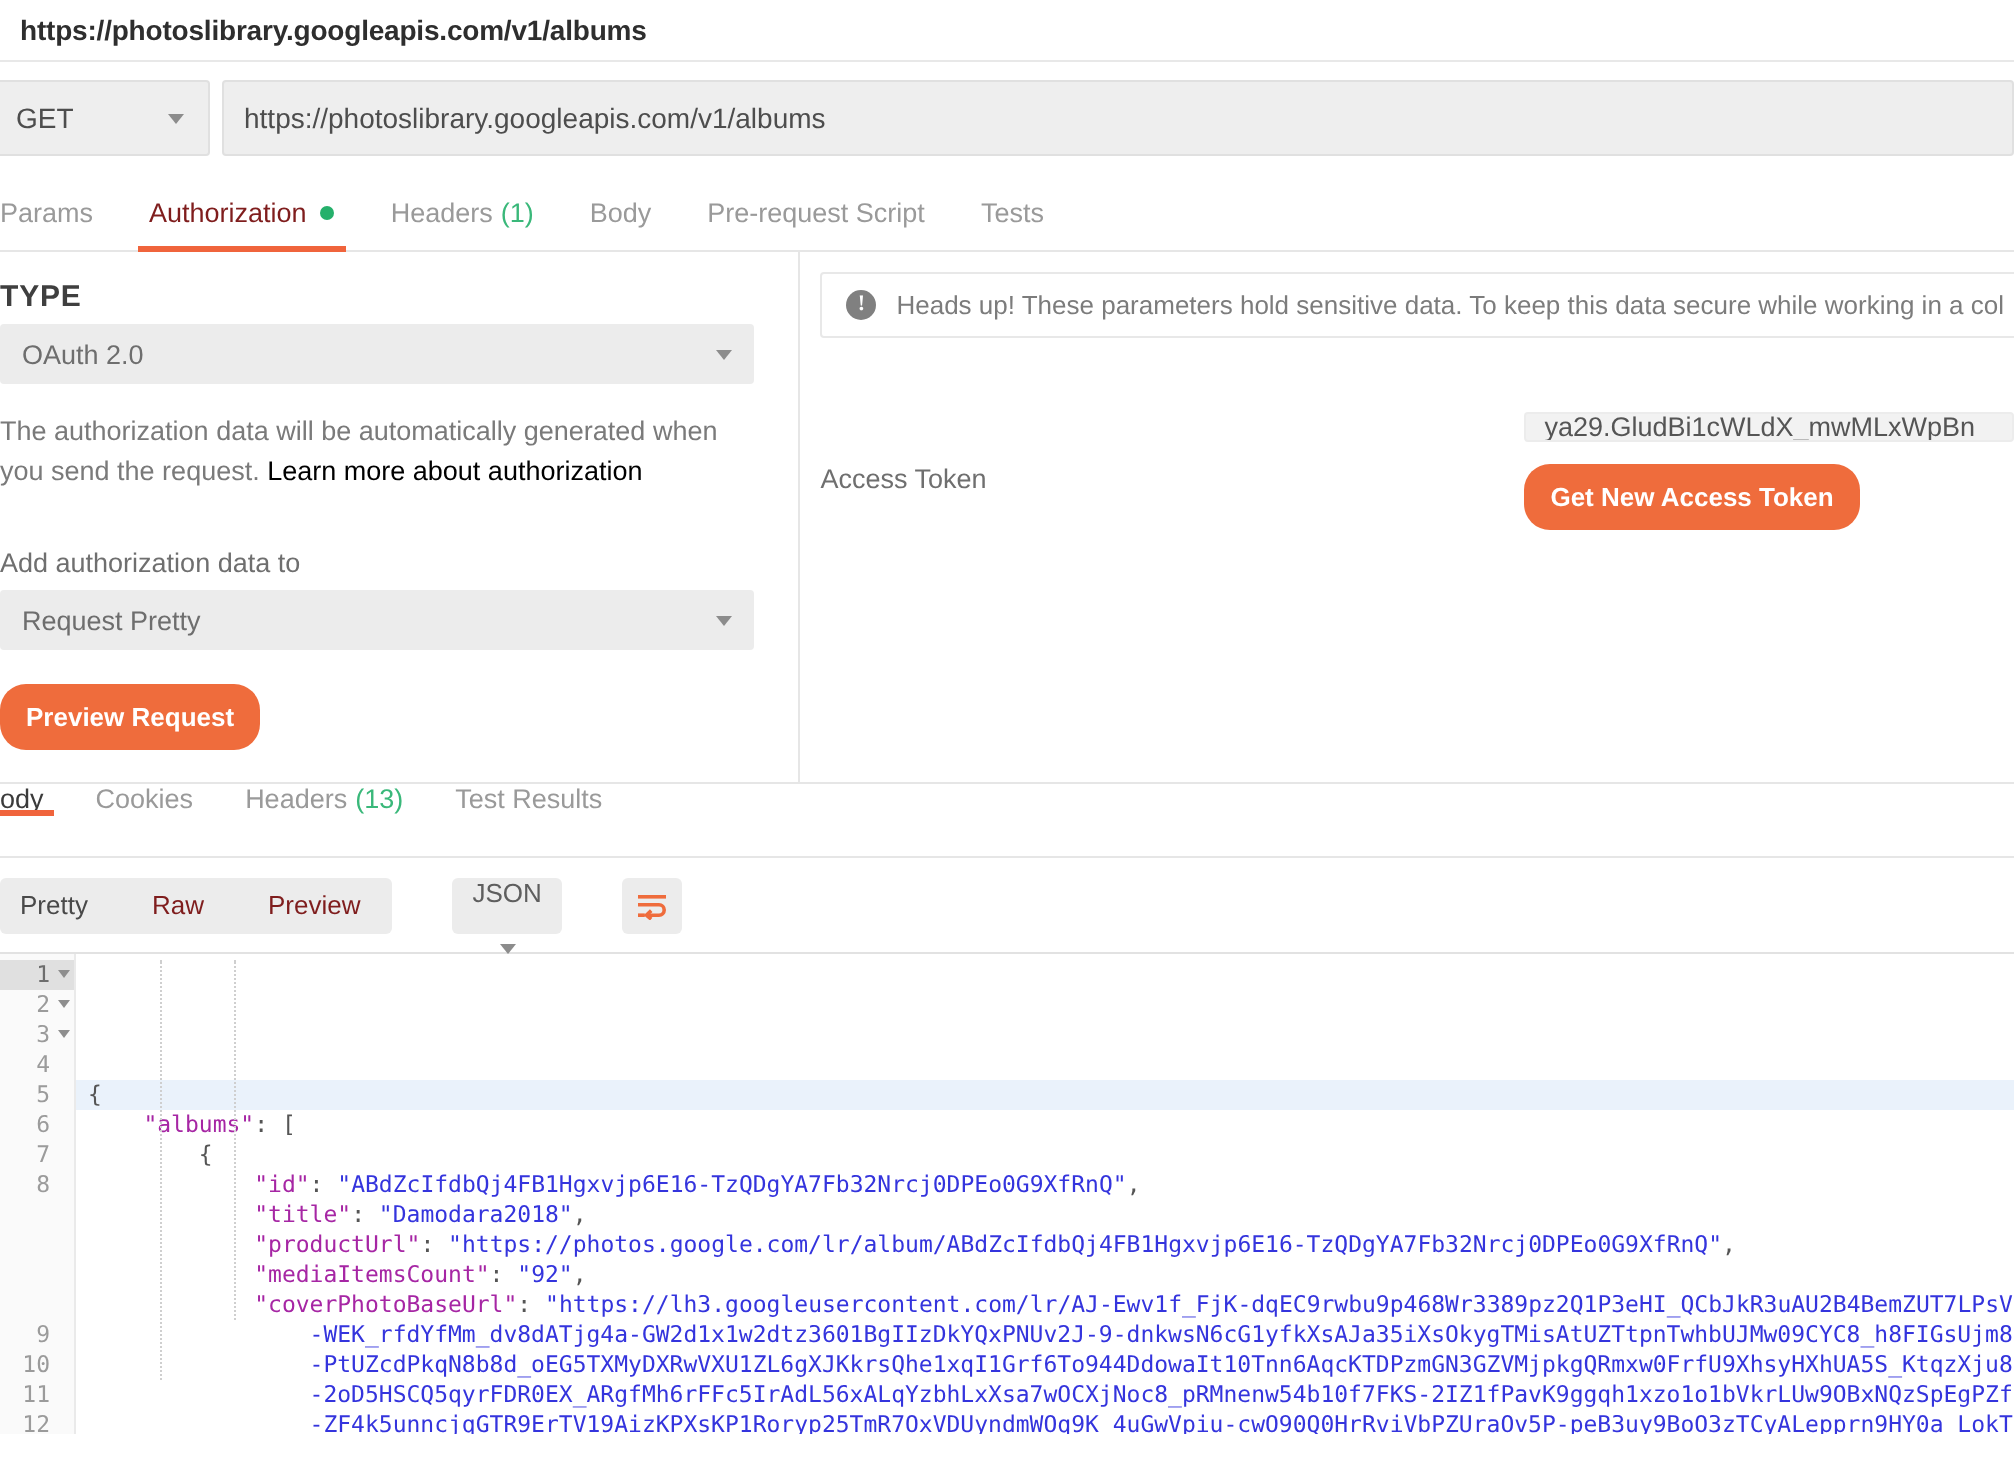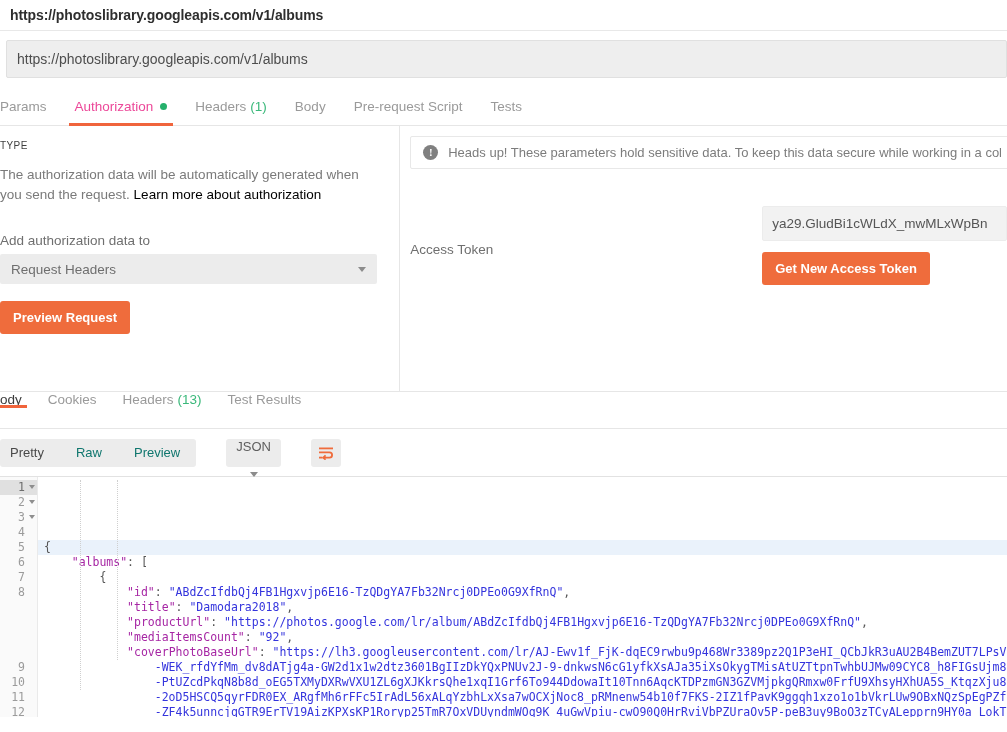--- a/index.html
+++ b/index.html
@@ -92,21 +92,21 @@
     align-items: center;
     padding: 0 14px;
     color: #9a9a9a;
     font-size: 13.5px;
     position: relative;
     white-space: nowrap;
     cursor: pointer;
   }
   .req-tab:first-child { padding-left: 0; justify-content: center; }
   .req-tab.active {
-    color: #ec4899;
+    color: #7f1d1d;
   }
   .req-tab.active::after {
     content: "";
     position: absolute;
     left: 8px; right: 8px; bottom: -1px;
     height: 3px;
     background: #f0643c;
   }
   .green-dot {
     width: 7px; height: 7px;
@@ -130,24 +130,24 @@
     border-right: 1px solid #e6e6e6;
     padding: 14px 22px 0 0;
   }
   .auth-right {
     flex: 1;
     padding: 10px 0 0 10px;
     box-sizing: border-box;
     position: relative;
   }
   .field-label {
-    font-size: 10px;
+    font-size: 15px;
     letter-spacing: 0.4px;
     color: #3f3f3f;
-    font-weight: normal;
+    font-weight: bold;
     margin-bottom: 5px;
   }
   .select-box {
     height: 30px;
     background: #ececec;
     border-radius: 2px;
     display: flex;
     align-items: center;
     justify-content: space-between;
     padding: 0 11px;
@@ -169,21 +169,21 @@
   .sub-label {
     margin-top: 28px;
     margin-bottom: 6px;
     font-size: 13.5px;
     color: #6f6f6f;
   }
   .btn-orange {
     background: #ef6c3c;
     color: #ffffff;
     border: none;
-    border-radius: 3px;
+    border-radius: 13px;
     font-family: "Liberation Sans", sans-serif;
     font-size: 13px;
     font-weight: bold;
     padding: 9px 13px;
     cursor: pointer;
     display: inline-block;
   }
   .btn-preview { margin-top: 17px; }
 
   
@@ -225,21 +225,21 @@
   }
   .token-label {
     width: 352px;
     font-size: 13.5px;
     color: #6f6f6f;
     padding-top: 7px;
     flex: 0 0 auto;
   }
   .token-col { flex: 1; }
   .token-input {
-    height: 35px;
+    height: 15px;
     background: #f2f2f2;
     border: 1px solid #ececec;
     border-radius: 2px;
     display: flex;
     align-items: center;
     padding-left: 9px;
     box-sizing: border-box;
     color: #555;
     font-size: 13.5px;
     overflow: hidden;
@@ -289,21 +289,21 @@
     border-radius: 3px;
     height: 28px;
     align-items: stretch;
     overflow: hidden;
   }
   .seg {
     display: flex;
     align-items: center;
     padding: 0 16px;
     font-size: 13px;
-    color: #0f766e;
+    color: #7f1d1d;
     cursor: pointer;
   }
   .seg.active { color: #494949; }
   .seg:first-child { padding-left: 10px; }
   .fmt-select {
     margin-left: 14px;
     height: 28px;
     background: #ececec;
     border-radius: 3px;
     display: flex;
@@ -390,20 +390,24 @@
   }
 </style>
 </head>
 <body>
 
 <div class="title-bar">
   <span class="req-title">https://photoslibrary.googleapis.com/v1/albums</span>
 </div>
 
 <div class="url-row">
+  <div class="method-select">
+    <span>GET</span>
+    <span class="caret"></span>
+  </div>
   <div class="url-input">
     <span>https://photoslibrary.googleapis.com/v1/albums</span>
   </div>
 </div>
 
 <div class="req-tabs" id="req-tabs">
     <div class="req-tab">
       <span>Params</span>
     </div>
     <div class="req-tab active">
@@ -422,29 +426,33 @@
     </div>
     <div class="req-tab">
       <span>Tests</span>
     </div>
   </div>
 
 <div class="auth-body">
 
   <div class="auth-left">
     <div class="field-label">TYPE</div>
+    <div class="select-box">
+      <span>OAuth 2.0</span>
+      <span class="caret"></span>
+    </div>
 
     <div class="helper-text">
       <span>The authorization data will be automatically generated when you send the request.</span>
       <a class="link-orange">Learn more about authorization</a>
     </div>
 
     <div class="sub-label">Add authorization data to</div>
     <div class="select-box">
-      <span>Request Headers</span>
+      <span>Request Pretty</span>
       <span class="caret"></span>
     </div>
 
     <button class="btn-orange btn-preview">Preview Request</button>
   </div>
 
   <div class="auth-right">
     <div class="headsup">
       <span class="info-icon">!</span>
       <span class="headsup-text">Heads up! These parameters hold sensitive data. To keep this data secure while working in a col</span>

